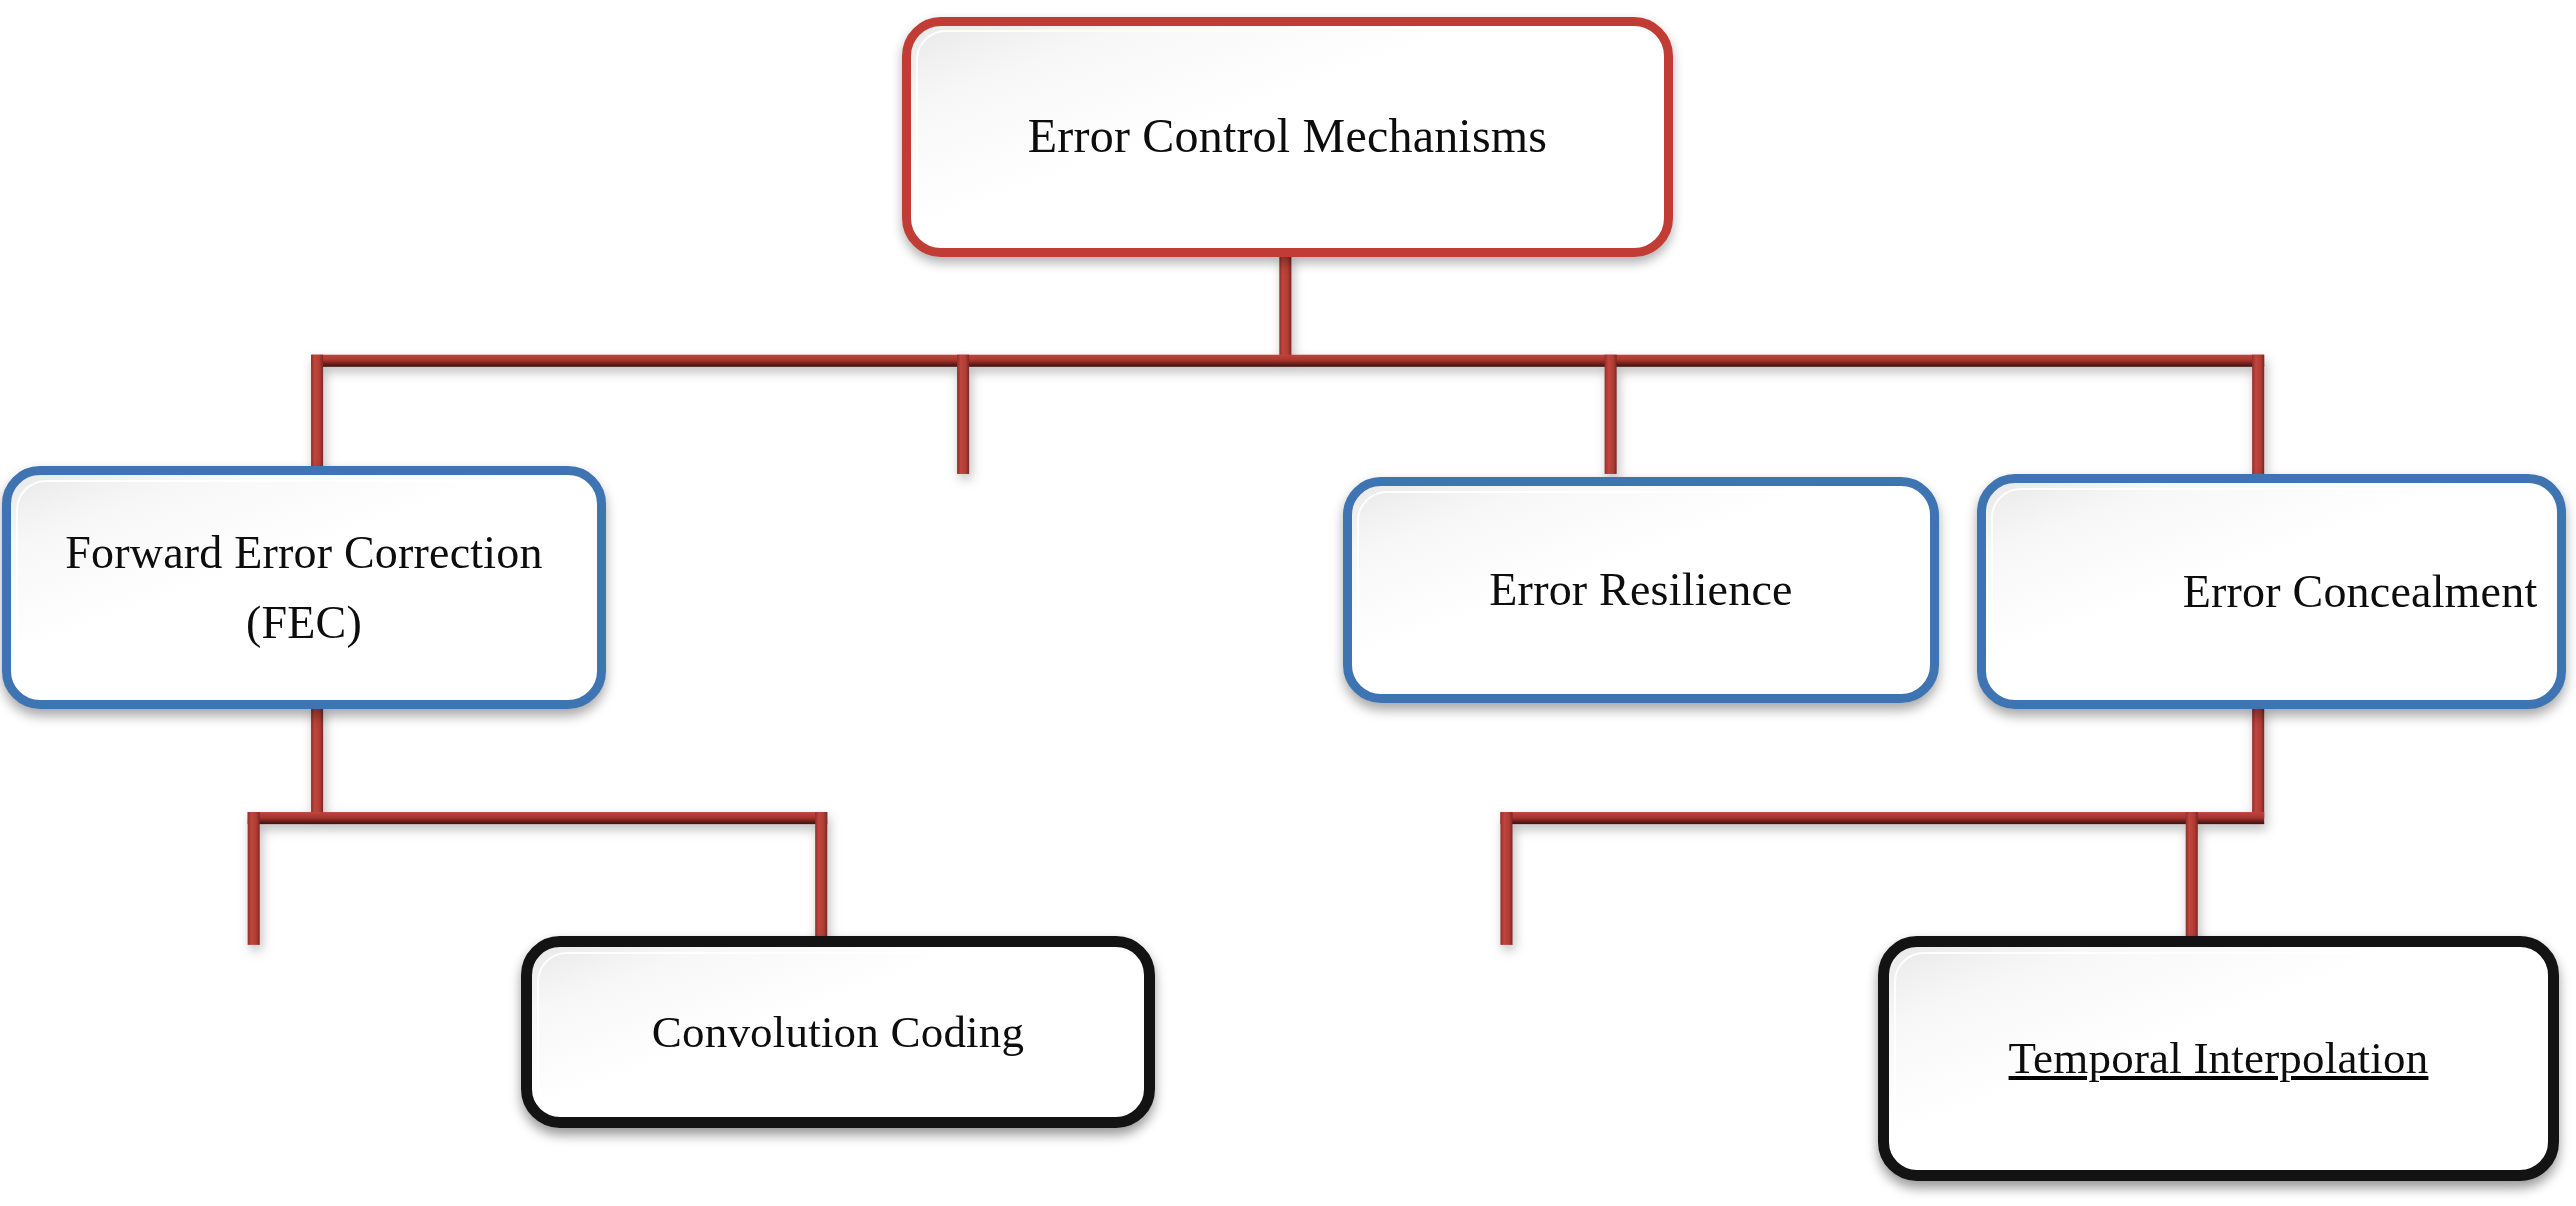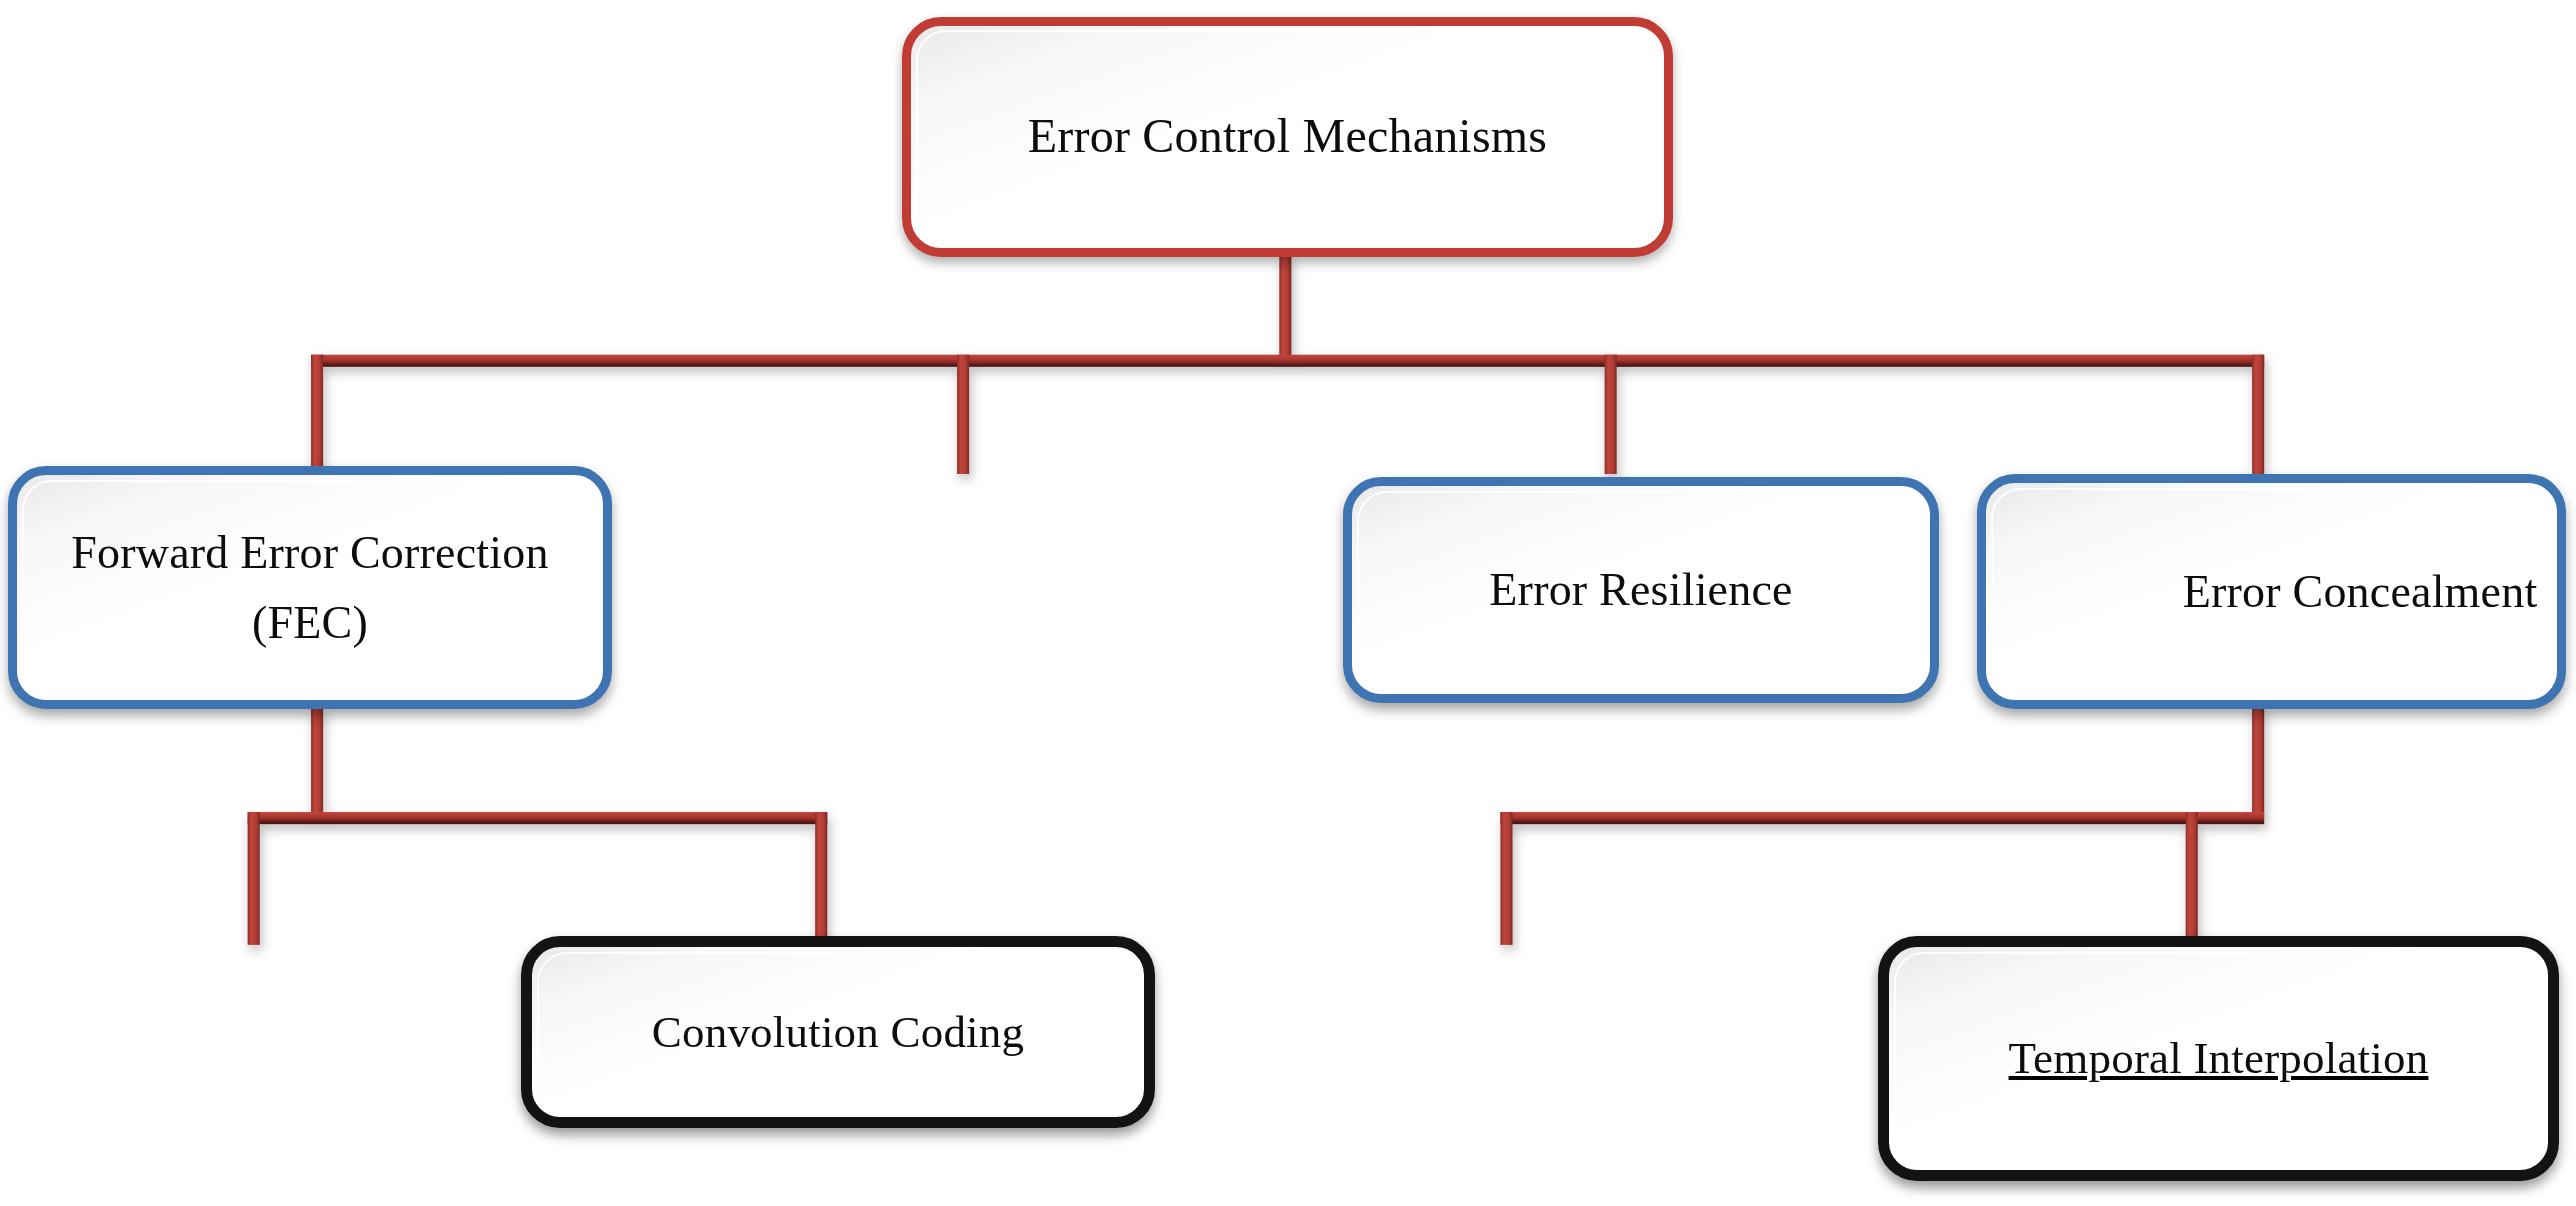--- a/index.html
+++ b/index.html
@@ -137,21 +137,21 @@
       <rect x="1988" y="1076" width="1012" height="16" fill="url(#hstroke)"></rect>
       <rect x="1988" y="1076" width="16" height="176" fill="url(#vstroke)"></rect>
       <rect x="2896" y="1076" width="16" height="176" fill="url(#vstroke)"></rect>
     </g>
   </svg>
 
   <div class="node root" style="left:902px; top:16.6px; width:771px; height:240px;">
     <span class="label">Error Control Mechanisms</span>
   </div>
 
-  <div class="node lvl2" style="left:8px; top:466px; width:604px; height:243px;">
+  <div class="node lvl2" style="left:2px; top:466px; width:604px; height:243px;">
     <span class="label">Forward Error Correction (FEC)</span>
   </div>
 
 
   <div class="node lvl2" style="left:1343px; top:477px; width:596px; height:226px;">
     <span class="label">Error Resilience</span>
   </div>
 
   <div class="node lvl2" style="left:1977px; top:474px; width:589px; height:235px;justify-content:flex-end;">
     <span class="label">Error Concealment</span>

